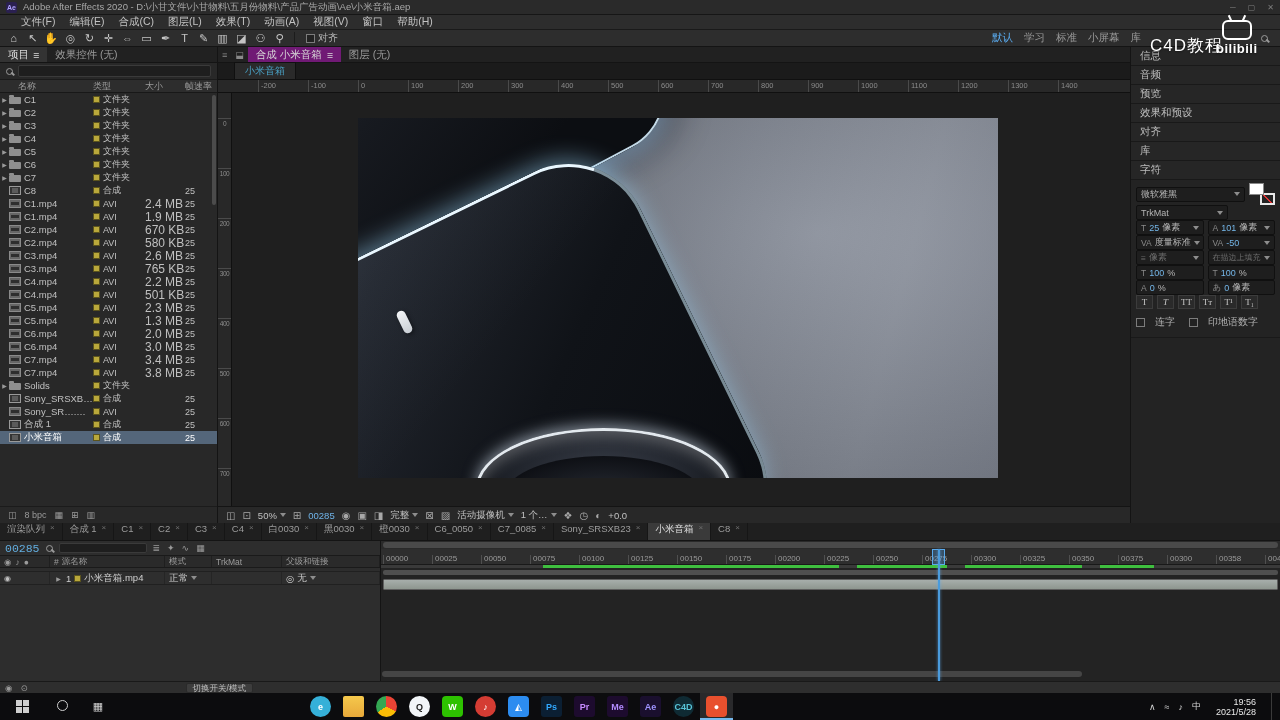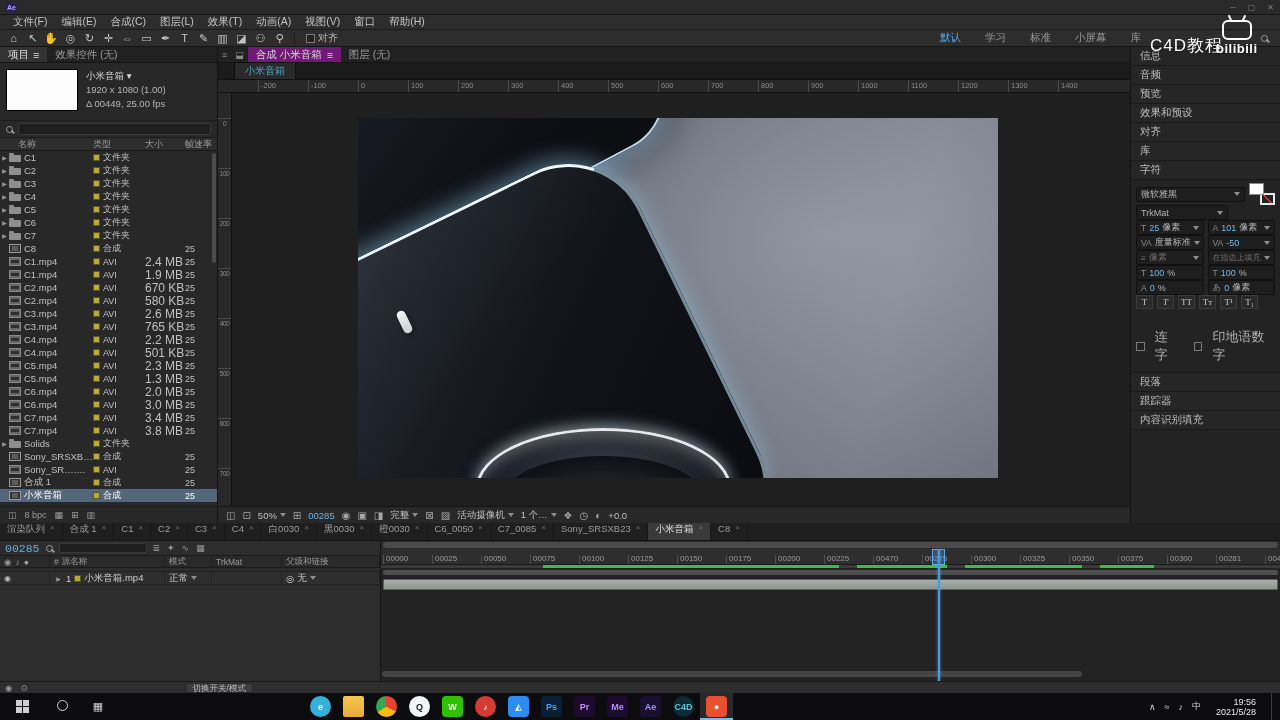--- a/index.html
+++ b/index.html
@@ -2,28 +2,28 @@
 <html><head>
 <meta charset="utf-8">
 <style>
 *{margin:0;padding:0;box-sizing:border-box}
 html,body{width:1280px;height:720px;overflow:hidden}
 body{background:#1d1d1d;font-family:"Liberation Sans","DejaVu Sans",sans-serif;font-size:11px;color:#c6c6c6;position:relative}
 
 #titlebar{position:absolute;left:0;top:0;width:1280px;height:15px;background:#2a2a2a;display:flex;align-items:center;gap:6px;padding:0 6px;font-size:9.5px;color:#a8a8a8;border-bottom:1px solid #161616}
 .ae-badge{width:11px;height:11px;background:#2a2050;color:#b0a4ff;font-size:7px;display:flex;align-items:center;justify-content:center;border-radius:2px;font-weight:bold;flex:0 0 auto}
 .win-controls{margin-left:auto;display:flex;gap:12px;font-size:8px;color:#7d7d7d}
-#menubar{position:absolute;left:0;top:15px;width:1280px;height:15px;background:#2d2d2d;display:flex;align-items:center;padding-left:6px;border-bottom:1px solid #1a1a1a}
+#menubar{position:absolute;left:0;top:15px;width:1280px;height:15px;background:#2d2d2d;display:flex;align-items:center;padding-left:14px;border-bottom:1px solid #1a1a1a}
 #menubar .mi{padding:0 7px;color:#c2c2c2;font-size:10.5px}
 #toolbar{position:absolute;left:0;top:30px;width:1280px;height:17px;background:#2d2d2d;border-bottom:1px solid #141414;display:flex;align-items:center;padding:0 4px;color:#bdbdbd}
 .tool{width:19px;text-align:center;font-size:11px;color:#c4c4c4;line-height:16px}
 .tsep{width:1px;height:12px;background:#1c1c1c;margin:0 5px}
 .chk{width:9px;height:9px;border:1px solid #7c7c7c;background:#222;display:inline-block;margin:0 3px 0 6px}
 .snap-label{font-size:10px;color:#b5b5b5}
-#workspaces{margin-left:auto;display:flex;align-items:center;gap:24px;margin-right:120px}
+#workspaces{margin-left:auto;display:flex;align-items:center;gap:11px;margin-right:120px}
 .ws{font-size:10.5px;color:#9a9a9a}
 .ws.selected{color:#59a9ec}
 .mag{width:7px;height:7px;border:1.5px solid #9a9a9a;border-radius:50%;position:relative;display:inline-block}
 .mag::after{content:"";position:absolute;width:4px;height:1.5px;background:#9a9a9a;transform:rotate(45deg);right:-3px;bottom:-1px}
 
 #project-panel{position:absolute;left:0;top:47px;width:218px;height:476px;background:#282828;border-right:1px solid #141414}
 .ptabs{height:16px;background:#212121;display:flex;align-items:stretch;border-bottom:1px solid #141414}
 .ptab{padding:0 8px;display:flex;align-items:center;gap:4px;font-size:10.5px;color:#9a9a9a}
 .ptab.selected{background:#333;color:#dcdcdc}
 .pinfo{height:58px;display:flex;gap:8px;padding:6px 6px;border-bottom:1px solid #1b1b1b}
@@ -94,21 +94,21 @@
 .crow{display:flex;gap:4px;align-items:center}
 .cbox{display:flex;align-items:center;gap:3px;background:#1e1e1e;border:1px solid #101010;border-radius:2px;height:15px;padding:0 4px;flex:1;min-width:0;font-size:9px;color:#b5b5b5;overflow:hidden;white-space:nowrap}
 .cbox .cico{color:#8a8a8a;font-size:8.5px;flex:0 0 auto}
 .cbox .val{color:#74b6e8}
 .cbox.dim,.cbox.dim .cico{color:#6b6b6b}
 .swatch{width:26px;height:22px;position:relative;flex:0 0 26px}
 .sw-stroke{position:absolute;right:0;bottom:0;width:15px;height:12px;border:2px solid #e8e8e8;background:linear-gradient(45deg,transparent 44%,#d33 44%,#d33 56%,transparent 56%)}
 .sw-fill{position:absolute;left:0;top:0;width:15px;height:12px;background:#fff;border:1px solid #888}
 .fauxbtn{width:17px;height:14px;background:#2a2a2a;border:1px solid #3c3c3c;color:#c8c8c8;font-size:9px;display:flex;align-items:center;justify-content:center;font-family:"Liberation Serif","DejaVu Serif",serif}
 .fauxbtn.italic{font-style:italic}
-.ckrow{display:flex;gap:10px;margin-top:19px;font-size:13px;color:#b0b0b0;align-items:center}
+.ckrow{display:flex;gap:10px;margin-top:6px;font-size:10px;color:#b0b0b0;align-items:center}
 
 #comp-tabs-row{position:absolute;left:0;top:523px;width:1280px;height:18px;background:#1f1f1f;display:flex;align-items:stretch;border-bottom:1px solid #141414;overflow:hidden}
 .ctab{display:flex;align-items:flex-start;gap:5px;padding:0 7px;font-size:9.5px;color:#9c9c9c;border-right:1px solid #161616;white-space:nowrap}
 .ctab.selected{background:#3a3a3a;color:#e0e0e0}
 .ctab .x{font-size:8px;color:#6f6f6f}
 
 #timeline{position:absolute;left:0;top:541px;width:1280px;height:140px;background:#262626}
 .tl-left{position:absolute;left:0;top:0;width:380px;height:140px;background:#2d2d2d}
 .tl-top{height:14px;display:flex;align-items:center;gap:6px;padding:0 5px}
 .tcode{color:#62aee0;font-size:11.5px;font-family:"Liberation Mono","DejaVu Sans Mono",monospace}
@@ -154,20 +154,21 @@
 .tv{width:30px;height:20px;border:2.5px solid #fff;border-radius:6px;position:relative;margin-bottom:1px}
 .tv::before{content:"";position:absolute;left:5px;top:-7px;width:2px;height:6px;background:#fff;transform:rotate(-25deg)}
 .tv::after{content:"";position:absolute;right:5px;top:-7px;width:2px;height:6px;background:#fff;transform:rotate(25deg)}
 .bili-text{font-size:13px;font-weight:bold;letter-spacing:0.5px;text-shadow:0 1px 2px rgba(0,0,0,.4)}
 </style>
 </head>
 <body>
 
 <div id="titlebar" data-name="titlebar">
   <span class="ae-badge" data-name="ae-app-icon">Ae</span>
+  <span data-name="window-title">Adobe After Effects 2020 - D:\小甘文件\小甘物料\五月份物料\产品广告动画\Ae\小米音箱.aep</span>
   <span class="win-controls" data-name="window-controls">
     <span data-name="minimize-button">─</span>
     <span data-name="maximize-button">▢</span>
     <span data-name="close-button">✕</span>
   </span>
 </div>
 
 <div id="menubar" data-name="menu-bar">
 
 <span class="mi" data-name="menu-item">文件(F)</span>
@@ -214,28 +215,20 @@
   <span class="mag" data-name="search-workspace-icon" style="margin-right:8px"></span>
 </div>
 
 <div id="project-panel" data-name="project-panel">
   <div class="ptabs" data-name="project-panel-tabs">
     <span class="ptab selected" data-name="tab-project">
       <span data-name="tab-project-label">项目</span>
       <span data-name="panel-menu-icon">≡</span>
     </span>
     <span class="ptab" data-name="tab-effect-controls">效果控件 (无)</span>
-  </div>
-  <div class="pinfo" data-name="project-info-area">
-    <div class="thumb" data-name="comp-thumbnail"></div>
-    <div class="pinfo-text" data-name="comp-info">
-      <div class="n1"><span data-name="comp-name">小米音箱</span> <span data-name="comp-flag-caret-icon">▾</span></div>
-      <div data-name="comp-dimensions">1920 x 1080 (1.00)</div>
-      <div data-name="comp-duration">Δ 00449, 25.00 fps</div>
-    </div>
   </div>
   <div class="psearch" data-name="project-search-row">
     <span class="mag" data-name="search-icon"></span>
     <span class="field" data-name="project-search-input"></span>
   </div>
   <div class="pcols" data-name="project-column-headers">
     <span class="c-name" data-name="column-name">名称</span>
     <span class="c-type" data-name="column-type">类型</span>
     <span class="c-size" data-name="column-size">大小</span>
     <span class="c-fps" data-name="column-framerate">帧速率</span>
@@ -824,26 +817,20 @@
         <span class="fauxbtn" data-name="faux-style-button">T¹</span>
         <span class="fauxbtn" data-name="faux-style-button">T₁</span>
       </div>
     <div class="ckrow">
       <span class="chk" style="margin:0" data-name="ligatures-checkbox"></span>
       <span data-name="ligatures-label" style="margin-right:4px">连字</span>
       <span class="chk" style="margin:0" data-name="hindi-digits-checkbox"></span>
       <span data-name="hindi-digits-label">印地语数字</span>
     </div>
   </div>
-  <div data-name="docked-panels-bottom">
-
-  <div class="rsec" data-name="panel-header">段落</div>
-      <div class="rsec" data-name="panel-header">跟踪器</div>
-      <div class="rsec" data-name="panel-header">内容识别填充</div>
-    </div>
 </div>
 
 <div id="comp-tabs-row" data-name="timeline-tab-strip">
 
     <span class="ctab" data-name="timeline-comp-tab">
       <span data-name="tab-label">渲染队列</span>
       <span class="x" data-name="close-tab-icon">×</span>
     </span>
 
     <span class="ctab" data-name="timeline-comp-tab">
@@ -968,28 +955,28 @@
     <span class="trcell" data-name="time-ruler-label">00000</span>
         <span class="trcell" data-name="time-ruler-label">00025</span>
         <span class="trcell" data-name="time-ruler-label">00050</span>
         <span class="trcell" data-name="time-ruler-label">00075</span>
         <span class="trcell" data-name="time-ruler-label">00100</span>
         <span class="trcell" data-name="time-ruler-label">00125</span>
         <span class="trcell" data-name="time-ruler-label">00150</span>
         <span class="trcell" data-name="time-ruler-label">00175</span>
         <span class="trcell" data-name="time-ruler-label">00200</span>
         <span class="trcell" data-name="time-ruler-label">00225</span>
-        <span class="trcell" data-name="time-ruler-label">00470</span>
+        <span class="trcell" data-name="time-ruler-label">00250</span>
         <span class="trcell" data-name="time-ruler-label">00275</span>
         <span class="trcell" data-name="time-ruler-label">00300</span>
         <span class="trcell" data-name="time-ruler-label">00325</span>
         <span class="trcell" data-name="time-ruler-label">00350</span>
         <span class="trcell" data-name="time-ruler-label">00375</span>
         <span class="trcell" data-name="time-ruler-label">00300</span>
-        <span class="trcell" data-name="time-ruler-label">00281</span>
+        <span class="trcell" data-name="time-ruler-label">00358</span>
         <span class="trcell" data-name="time-ruler-label">00450</span>
       </div>
     <div class="tl-cache" data-name="cached-frames-indicator">
 
     <span class="cacheseg" data-name="cache-segment" style="left: 18%; width: 33%;"></span>
         <span class="cacheseg" data-name="cache-segment" style="left: 53%; width: 10%;"></span>
         <span class="cacheseg" data-name="cache-segment" style="left: 65%; width: 13%;"></span>
         <span class="cacheseg" data-name="cache-segment" style="left: 80%; width: 6%;"></span>
       </div>
     <div class="tl-workarea" data-name="work-area-bar"></div>

